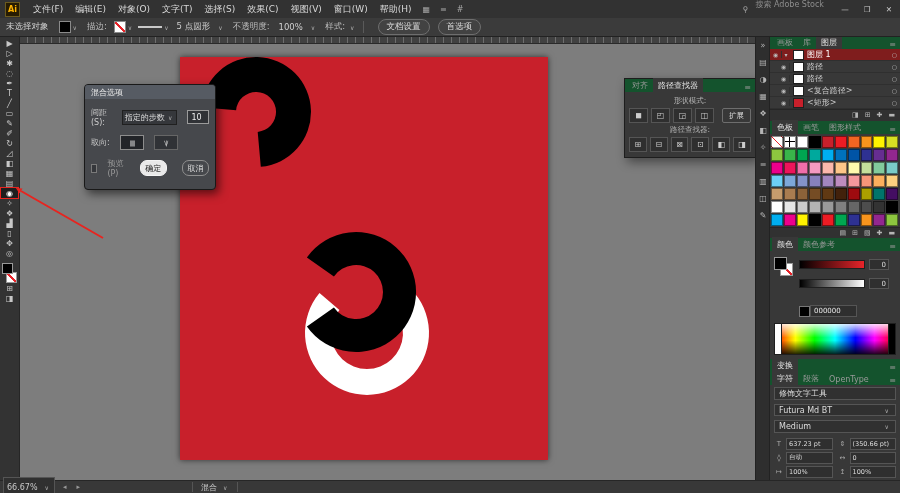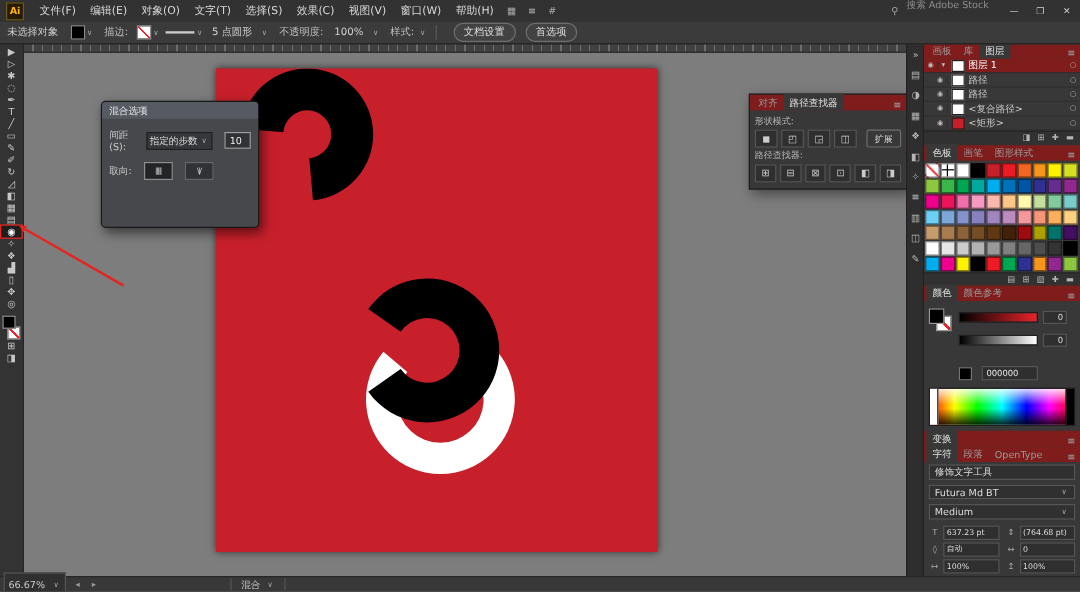--- a/index.html
+++ b/index.html
@@ -51,25 +51,25 @@
   .dselect .cb-arrow{margin-left:auto;}
   .dinput{width:24px;height:12px;background:#303236;border:1px solid #9b9b9b;color:#eee;display:flex;align-items:center;padding-left:3px;}
   .obtn{width:22px;height:13px;border:1px solid #666;background:#303236;color:#ddd;font-size:6px;display:flex;align-items:center;justify-content:center;letter-spacing:-1px;overflow:hidden;}
   .obtn.pressed{background:#222428;border-color:#8d8d8d;}
   .dcheck{width:7px;height:7px;border:1px solid #7a7a7a;background:#35373b;}
   .dim{color:#9a9a9a;}
   .okbtn{margin-left:5px;width:40px;height:14px;border-radius:7px;background:#e9e9e9;border:1px solid #f4f4f4;color:#222;display:flex;align-items:center;justify-content:center;}
   .cancelbtn{margin-left:5px;width:40px;height:14px;border-radius:7px;background:transparent;border:1px solid #8f8f8f;color:#ddd;display:flex;align-items:center;justify-content:center;}
   
   .pf{position:absolute;left:624px;top:78px;width:130px;background:#383838;border:1px solid #1d1d1d;box-shadow:3px 4px 10px rgba(0,0,0,.45);z-index:6;}
-  .ptabs{display:flex;align-items:flex-end;background:#7f1d1d;height:13px;padding-left:2px;}
+  .ptabs{display:flex;align-items:flex-end;background:#14532d;height:13px;padding-left:2px;}
   .ptab{padding:2px 5px 1px;font-size:8px;color:#999;white-space:nowrap;}
   .ptab.active{background:#383838;color:#e2e2e2;}
   .pmenu{margin-left:auto;padding-right:4px;font-size:8px;color:#999;}
-  .pfbody{padding:2px 4px 5px;}
+  .pfbody{padding:2px 4px 5px;text-align:center;}
   .pflabel{font-size:7.5px;color:#b5b5b5;margin:2px 0;}
   .pfrow{display:flex;gap:3px;align-items:center;}
   .pfbtn{width:17px;height:13px;border:1px solid #555;background:#2f2f2f;color:#ccc;font-size:8px;display:flex;align-items:center;justify-content:center;}
   .expandbtn{margin-left:auto;height:13px;border:1px solid #6e6e6e;border-radius:2px;padding:0 6px;font-size:7.5px;display:flex;align-items:center;color:#ddd;}
   
   .strip{position:absolute;right:130px;top:36px;width:14px;bottom:12px;background:#2e2e2e;border-left:1px solid #222;z-index:6;display:flex;flex-direction:column;align-items:center;padding-top:5px;gap:8px;}
   .strip span{font-size:8px;color:#b5b5b5;}
   
   .dock{position:absolute;right:0;top:36px;width:130px;bottom:12px;background:#383838;border-left:1px solid #222;z-index:6;display:flex;flex-direction:column;overflow:hidden;}
   .lrow{height:11px;display:flex;align-items:center;font-size:8px;border-bottom:1px solid #2f2f2f;color:#c9c9c9;}
@@ -86,21 +86,21 @@
   .colorbody{padding:6px 4px 4px;display:flex;gap:5px;background:#383838;height:73px;box-sizing:border-box;}
   .proxy{position:relative;width:20px;height:20px;flex:none;}
   .proxy .pfill{position:absolute;left:0;top:0;width:11px;height:11px;background:#000;border:1px solid #999;z-index:2;}
   .proxy .pstroke{position:absolute;right:1px;bottom:1px;width:11px;height:11px;border:1px solid #999;background:linear-gradient(to top right,#fff 42%,#e8242a 43%,#e8242a 57%,#fff 58%);}
   .sliders{flex:1;display:flex;flex-direction:column;gap:8px;padding-top:2px;}
   .srow{display:flex;align-items:center;gap:4px;}
   .sbar{width:64px;height:7px;border:1px solid #1f1f1f;}
   .sbar.red{background:linear-gradient(to right,#000,#e8242a);}
   .sbar.gray{background:linear-gradient(to right,#000,#fff);}
   .sval{width:16px;height:9px;border:1px solid #555;background:#2f2f2f;font-size:7px;color:#ddd;display:flex;align-items:center;justify-content:flex-end;padding-right:2px;}
-  .hexrow{display:flex;align-items:center;gap:8px;margin-top:8px;}
+  .hexrow{display:flex;align-items:center;gap:0;margin-top:8px;}
   .hexswatch{width:9px;height:9px;border:1px solid #777;background:#000;}
   .hexval{width:42px;height:10px;border:1px solid #555;background:#2f2f2f;color:#e8e8e8;font-size:7px;display:flex;align-items:center;padding-left:3px;}
   .spectrum{position:relative;height:34px;margin:2px 4px 4px;border:1px solid #1f1f1f;
     background:linear-gradient(to bottom,rgba(255,255,255,.85),rgba(255,255,255,0) 45%,rgba(0,0,0,0) 55%,rgba(0,0,0,.85)),
                linear-gradient(to right,#f00,#ff0 17%,#0f0 33%,#0ff 50%,#00f 67%,#f0f 83%,#f00);}
   .spec-w{position:absolute;left:0;top:0;bottom:0;width:6px;background:#fff;border-right:1px solid #1f1f1f;}
   .spec-b{position:absolute;right:0;top:0;bottom:0;width:6px;background:#000;border-left:1px solid #1f1f1f;}
   .crow{margin:2px 4px;height:12px;border:1px solid #555;background:#303030;display:flex;align-items:center;padding:0 4px;font-size:8px;color:#ddd;white-space:nowrap;overflow:hidden;}
   .crow .cb-arrow{margin-left:auto;}
   .ngrid{display:grid;grid-template-columns:1fr 1fr;gap:2px 5px;margin:3px 4px;}
@@ -257,20 +257,26 @@
       <span class="dselect">
         <span>指定的步数</span>
         <span class="cb-arrow">∨</span>
       </span>
       <span class="dinput">10</span>
     </div>
     <div class="drow">
       <span>取向:</span>
       <span class="obtn pressed">|||||</span>
       <span class="obtn">\|/</span>
+    </div>
+    <div class="drow">
+      <span class="dcheck"></span>
+      <span class="dim">预览(P)</span>
+      <span class="okbtn">确定</span>
+      <span class="cancelbtn">取消</span>
     </div>
   </div>
 
   <div class="pf">
     <div class="ptabs">
       <span class="ptab">对齐</span>
       <span class="ptab active">路径查找器</span>
       <span class="pmenu">≡</span>
     </div>
     <div class="pfbody">
@@ -493,21 +499,21 @@
       <span>Medium</span>
       <span class="cb-arrow">∨</span>
     </div>
     <div class="ngrid">
       <div class="ncell">
         <span class="nicon">T</span>
         <span class="nval">637.23 pt</span>
       </div>
       <div class="ncell">
         <span class="nicon">⇕</span>
-        <span class="nval">(764.68 pt)</span>
+        <span class="nval">(350.66 pt)</span>
       </div>
       <div class="ncell">
         <span class="nicon">◊</span>
         <span class="nval">自动</span>
       </div>
       <div class="ncell">
         <span class="nicon">↔</span>
         <span class="nval">0</span>
       </div>
       <div class="ncell">

